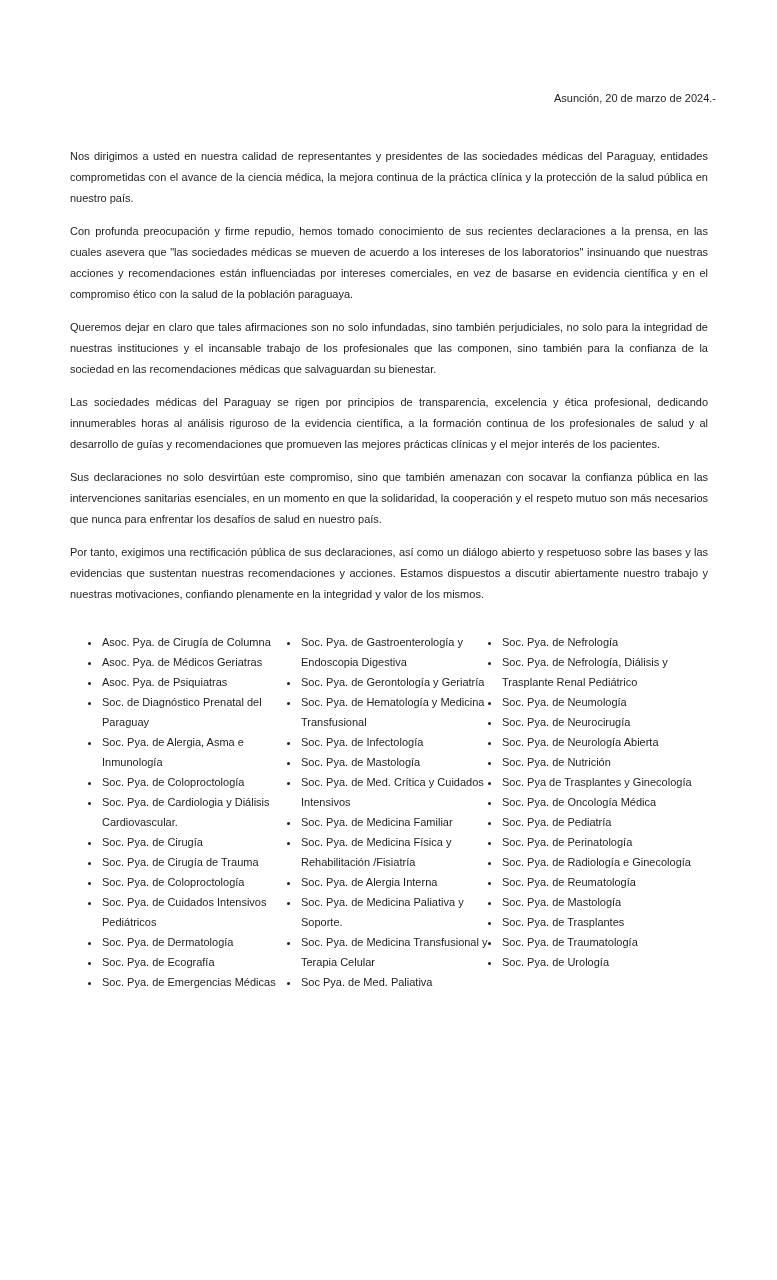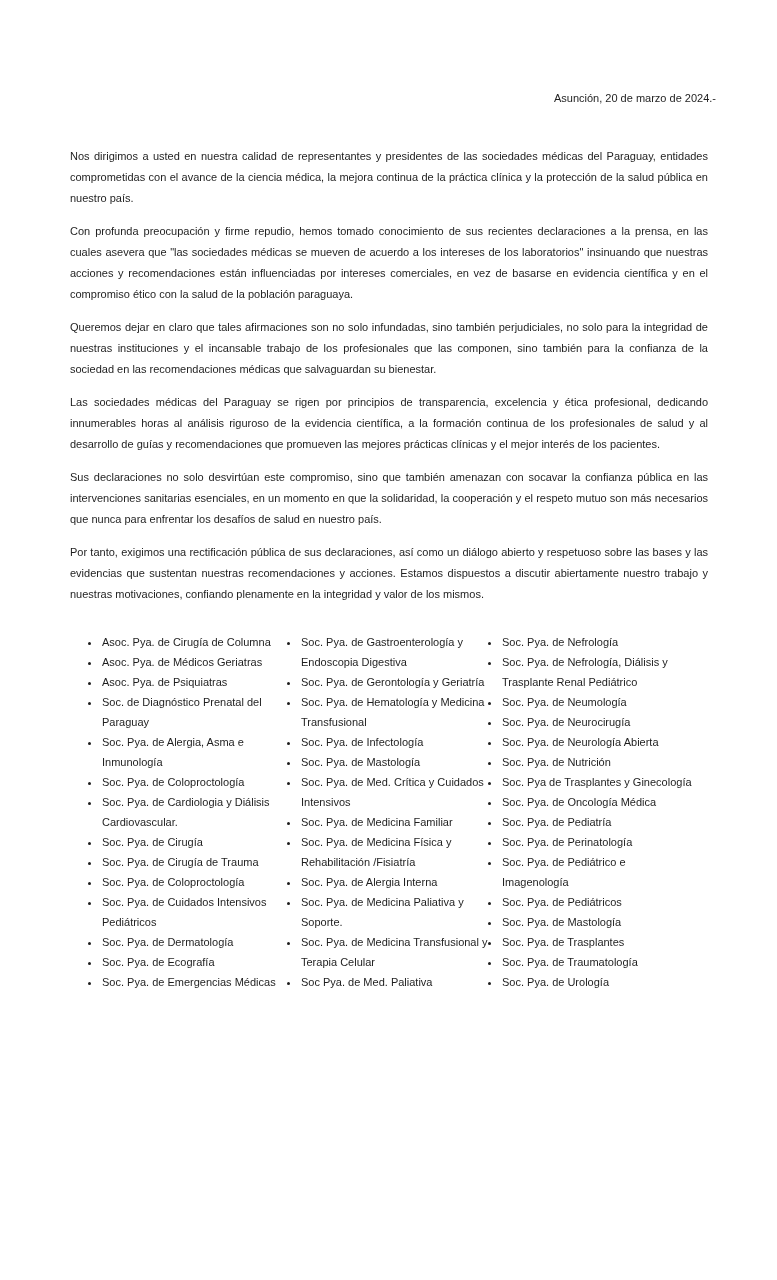--- a/index.html
+++ b/index.html
@@ -116,22 +116,22 @@
         <li>Soc. Pya. de Nefrología</li>
         <li>Soc. Pya. de Nefrología, Diálisis y Trasplante Renal Pediátrico</li>
         <li>Soc. Pya. de Neumología</li>
         <li>Soc. Pya. de Neurocirugía</li>
         <li>Soc. Pya. de Neurología Abierta</li>
         <li>Soc. Pya. de Nutrición</li>
         <li>Soc. Pya de Trasplantes y Ginecología</li>
         <li>Soc. Pya. de Oncología Médica</li>
         <li>Soc. Pya. de Pediatría</li>
         <li>Soc. Pya. de Perinatología</li>
-        <li>Soc. Pya. de Pediátrico e Imagenología</li>
-        <li>Soc. Pya. de Pediátricos</li>
+        <li>Soc. Pya. de Radiología e Ginecología</li>
+        <li>Soc. Pya. de Reumatología</li>
         <li>Soc. Pya. de Mastología</li>
         <li>Soc. Pya. de Trasplantes</li>
         <li>Soc. Pya. de Traumatología</li>
         <li>Soc. Pya. de Urología</li>
       </ul>
   </div>
 
 </div>
 
 </body></html>

